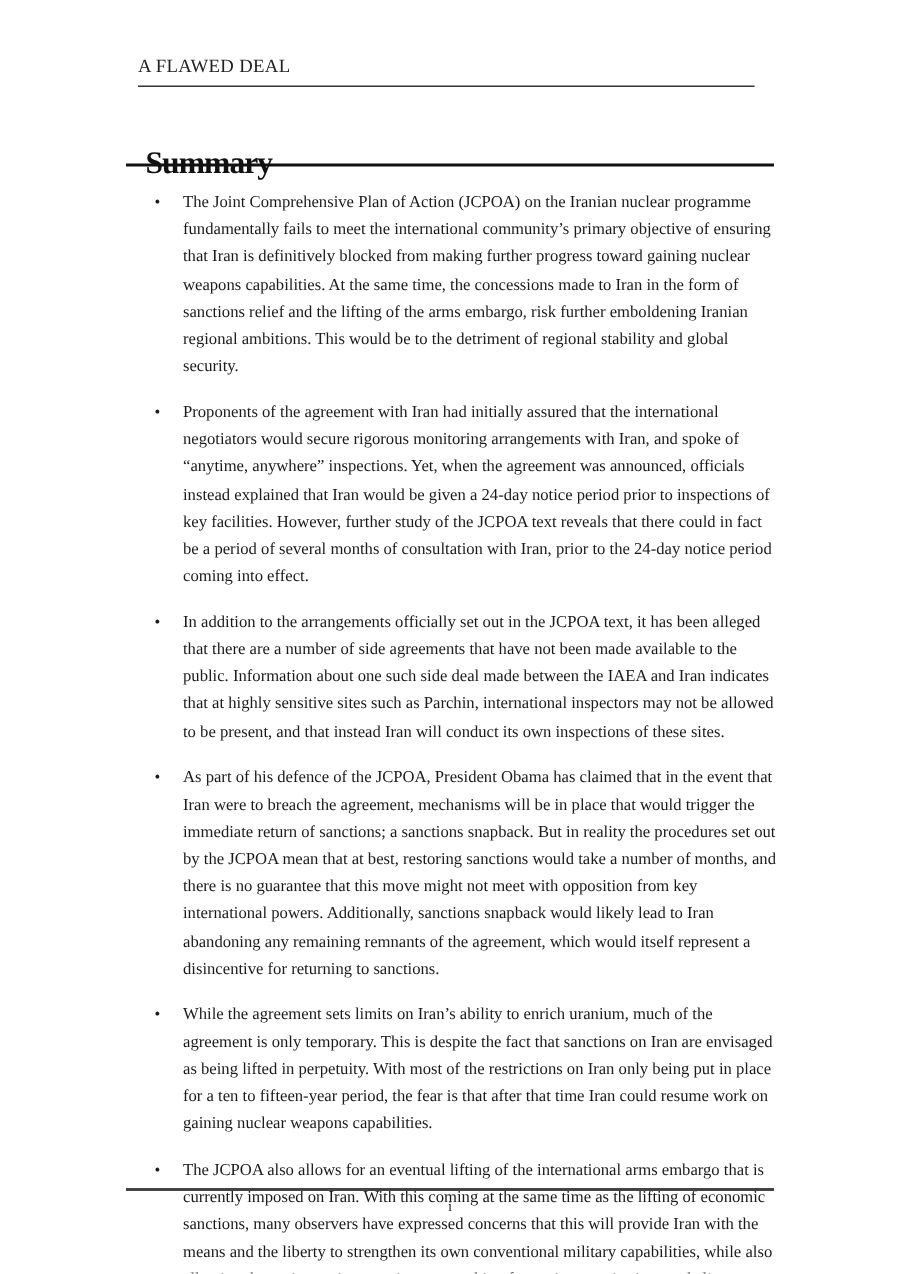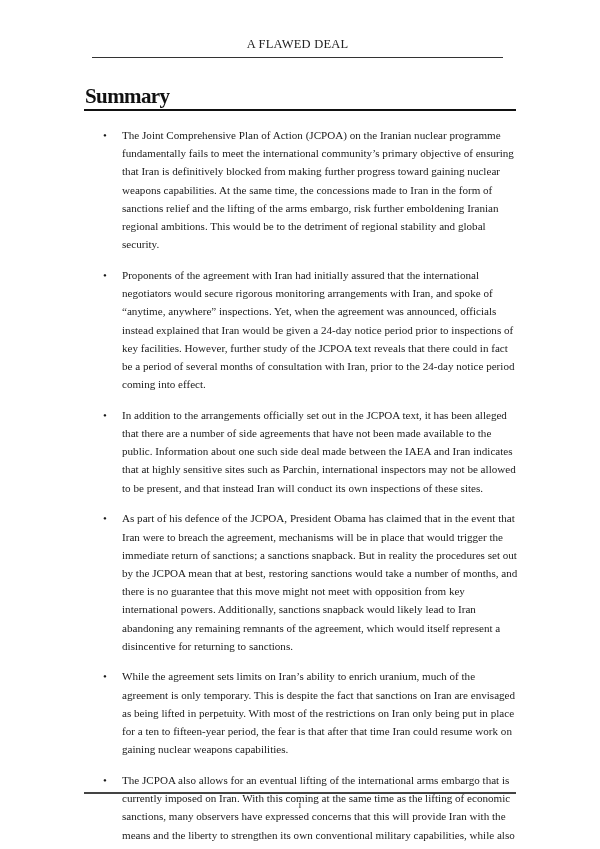--- a/index.html
+++ b/index.html
@@ -1,38 +1,38 @@
 <!DOCTYPE html>
 <html><head>
   <meta charset="utf-8">
   <style>
     html, body { margin: 0; padding: 0; background: #ffffff; }
     body { width: 600px; height: 849px; position: relative; overflow: hidden;
            font-family: "Liberation Serif", "DejaVu Serif", serif; color: #1a1a1a; }
     .running-header { position: absolute; left: 92px; width: 411px; top: 37px;
-           text-align: center; font-size: 12.5px; letter-spacing: 0.2px; color: #222; }
+           text-align: left; font-size: 12.5px; letter-spacing: 0.2px; color: #222; }
     .header-rule { position: absolute; left: 92px; width: 411px; top: 57px; height: 1px; background: #333; }
     .section-title { position: absolute; left: 85px; top: 84px; font-size: 21px; font-weight: bold;
            letter-spacing: -0.6px; color: #111; }
     .title-rule { position: absolute; left: 84px; width: 432px; top: 109px; height: 2px; background: #111; }
     .bullets { position: absolute; left: 0; top: 126px; width: 600px; margin: 0; padding: 0; list-style: none; }
     .bullet-item { position: relative; padding-left: 122px; padding-right: 82px; font-size: 11.1px;
            line-height: 18.2px; margin-bottom: 12.5px; color: #1a1a1a; }
     .bullet-dot { position: absolute; left: 103px; top: 0; font-size: 11px; }
     .footer-rule { position: absolute; left: 84px; width: 432px; top: 792px; height: 2px; background: #444; }
     .page-number { position: absolute; left: 0; width: 600px; top: 799px; text-align: center;
            font-size: 10px; color: #333; }
   </style>
 </head>
 <body>
 
 <div class="running-header">A FLAWED DEAL</div>
 <div class="header-rule"></div>
 
-<h1 class="section-title" style="margin:0;">Summary</h1>
+<h1 class="section-title" style="margin:12px;">Summary</h1>
 <div class="title-rule"></div>
 
 <ul class="bullets">
   <li class="bullet-item">
     <span class="bullet-dot">•</span>
     <span>The Joint Comprehensive Plan of Action (JCPOA) on the Iranian nuclear programme fundamentally fails to meet the international community’s primary objective of ensuring that Iran is definitively blocked from making further progress toward gaining nuclear weapons capabilities. At the same time, the concessions made to Iran in the form of sanctions relief and the lifting of the arms embargo, risk further emboldening Iranian regional ambitions. This would be to the detriment of regional stability and global security.</span>
   </li>
   <li class="bullet-item">
     <span class="bullet-dot">•</span>
     <span>Proponents of the agreement with Iran had initially assured that the international negotiators would secure rigorous monitoring arrangements with Iran, and spoke of “anytime, anywhere” inspections. Yet, when the agreement was announced, officials instead explained that Iran would be given a 24-day notice period prior to inspections of key facilities. However, further study of the JCPOA text reveals that there could in fact be a period of several months of consultation with Iran, prior to the 24-day notice period coming into effect.</span>

